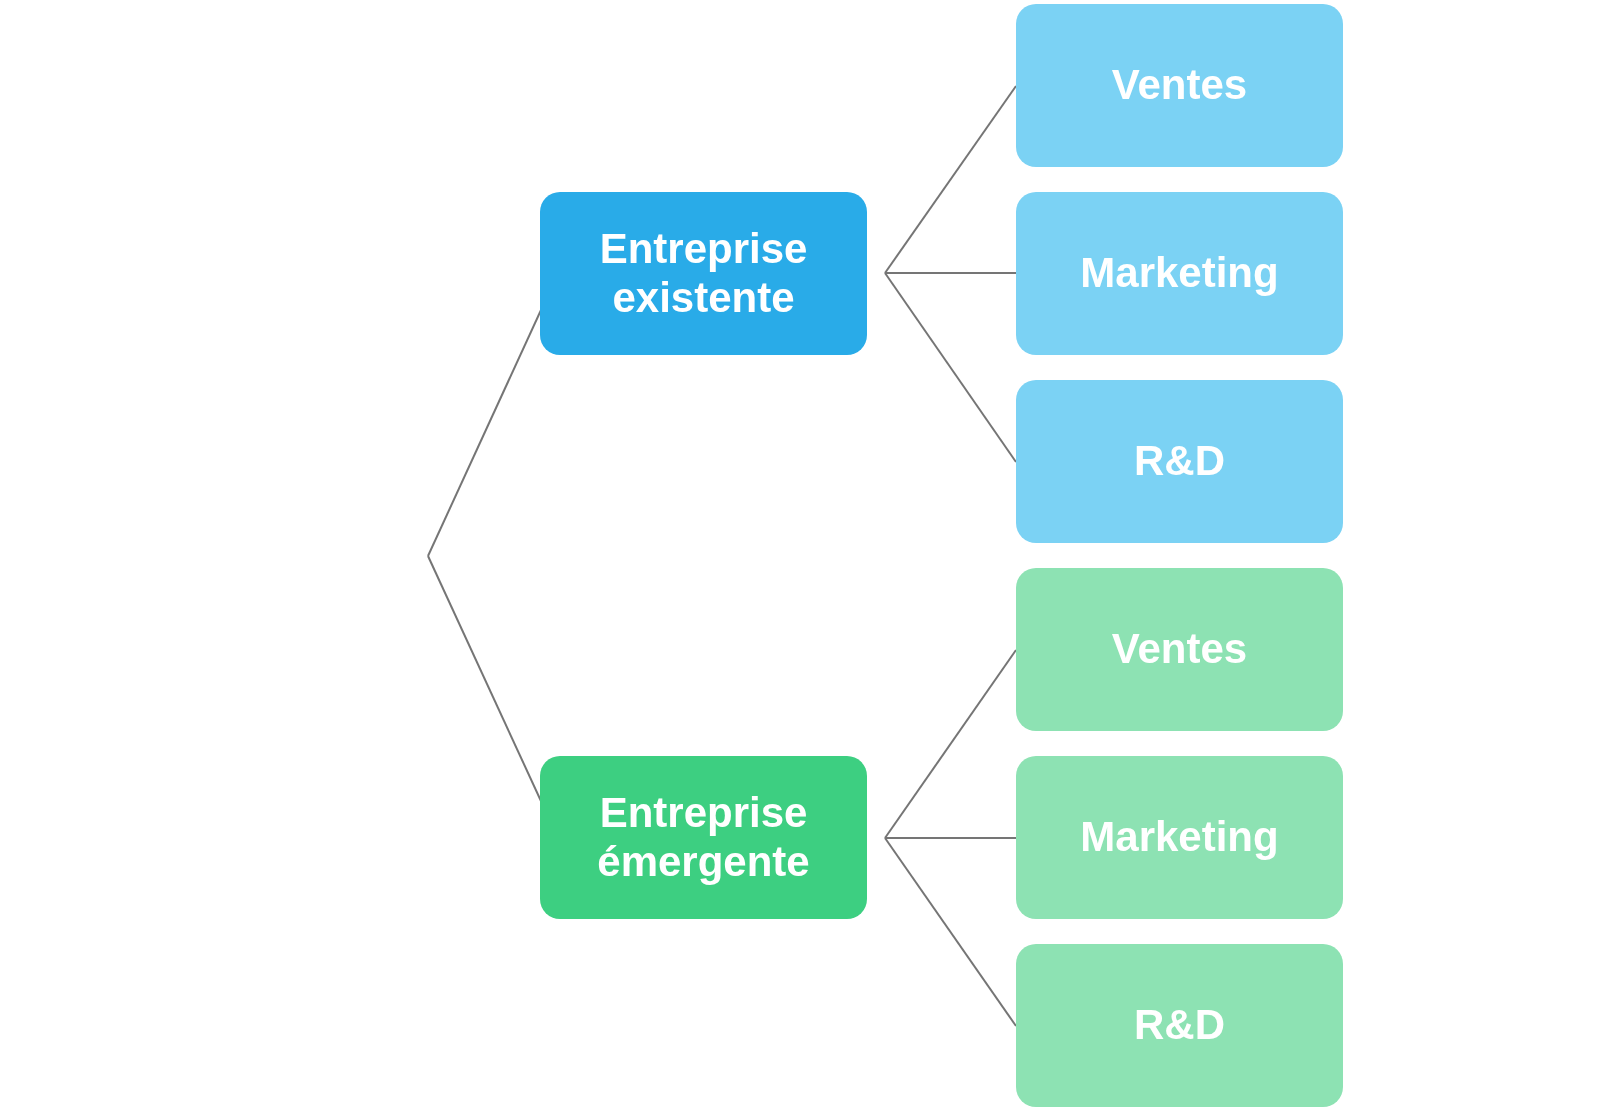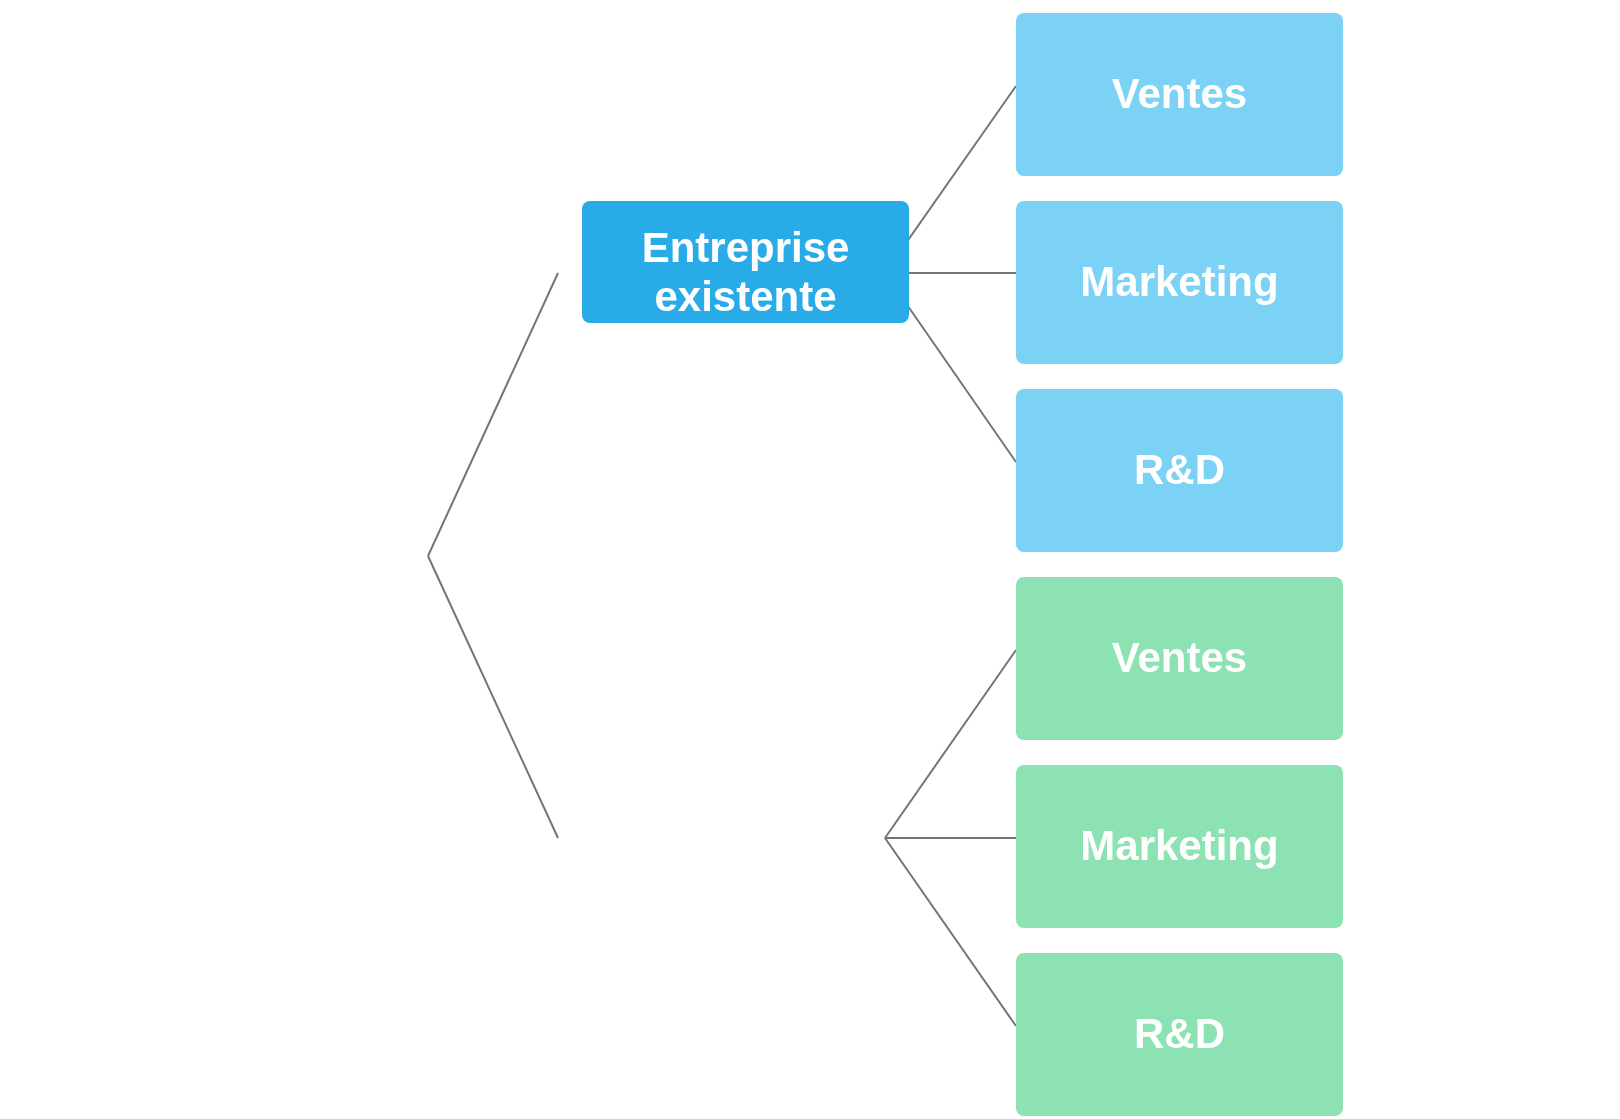--- a/index.html
+++ b/index.html
@@ -21,32 +21,31 @@
     top: 0;
     width: 1620px;
     height: 1119px;
   }
   .node {
     position: absolute;
     display: flex;
     align-items: center;
     justify-content: center;
     text-align: center;
-    border-radius: 8px;
+    border-radius: 20px;
     color: #ffffff;
     font-weight: 700;
     font-size: 42px;
     line-height: 1.15;
     box-sizing: border-box;
-    padding: 2px 20px;
+    padding: 10px 20px;
     cursor: default;
-    margin-top: 9px;
   }
   .node-root      { left: 104px;  top: 475px; width: 324px; height: 163px; font-size: 44px; }
-  .node-branch    { left: 582px;  width: 327px; height: 122px; align-items: flex-end; }
+  .node-branch    { left: 540px;  width: 327px; height: 163px; }
   .node-child     { left: 1016px; width: 327px; height: 163px; }
   .pos-branch-1 { top: 192px; }
   .pos-branch-2 { top: 756px; }
   .pos-child-1 { top: 4px;   }
   .pos-child-2 { top: 192px; }
   .pos-child-3 { top: 380px; }
   .pos-child-4 { top: 568px; }
   .pos-child-5 { top: 756px; }
   .pos-child-6 { top: 944px; }
 </style>
@@ -64,20 +63,23 @@
     <line x1="885" y1="838" x2="1016" y2="650" stroke-width="2" stroke="#757575"></line>
     <line x1="885" y1="838" x2="1016" y2="838" stroke-width="2" stroke="#757575"></line>
     <line x1="885" y1="838" x2="1016" y2="1026" stroke-width="2" stroke="#757575"></line>
   </svg>
 
 
   <div class="node node-branch pos-branch-1" style="background-color: rgb(41, 171, 232);">
     <span>Entreprise existente</span>
   </div>
 
+  <div class="node node-branch pos-branch-2" style="background-color: rgb(61, 207, 129);">
+    <span>Entreprise émergente</span>
+  </div>
 
   <div class="node node-child pos-child-1" style="background-color: rgb(123, 210, 244);">
     <span>Ventes</span>
   </div>
 
   <div class="node node-child pos-child-2" style="background-color: rgb(123, 210, 244);">
     <span>Marketing</span>
   </div>
 
   <div class="node node-child pos-child-3" style="background-color: rgb(123, 210, 244);">

